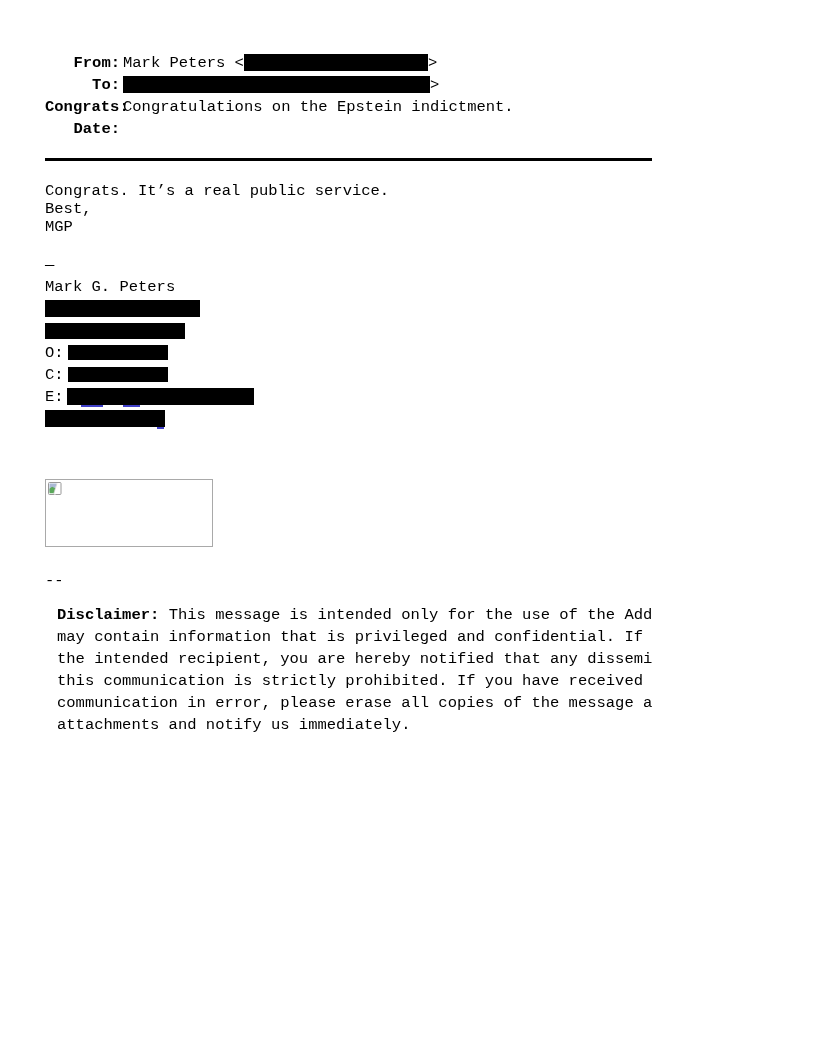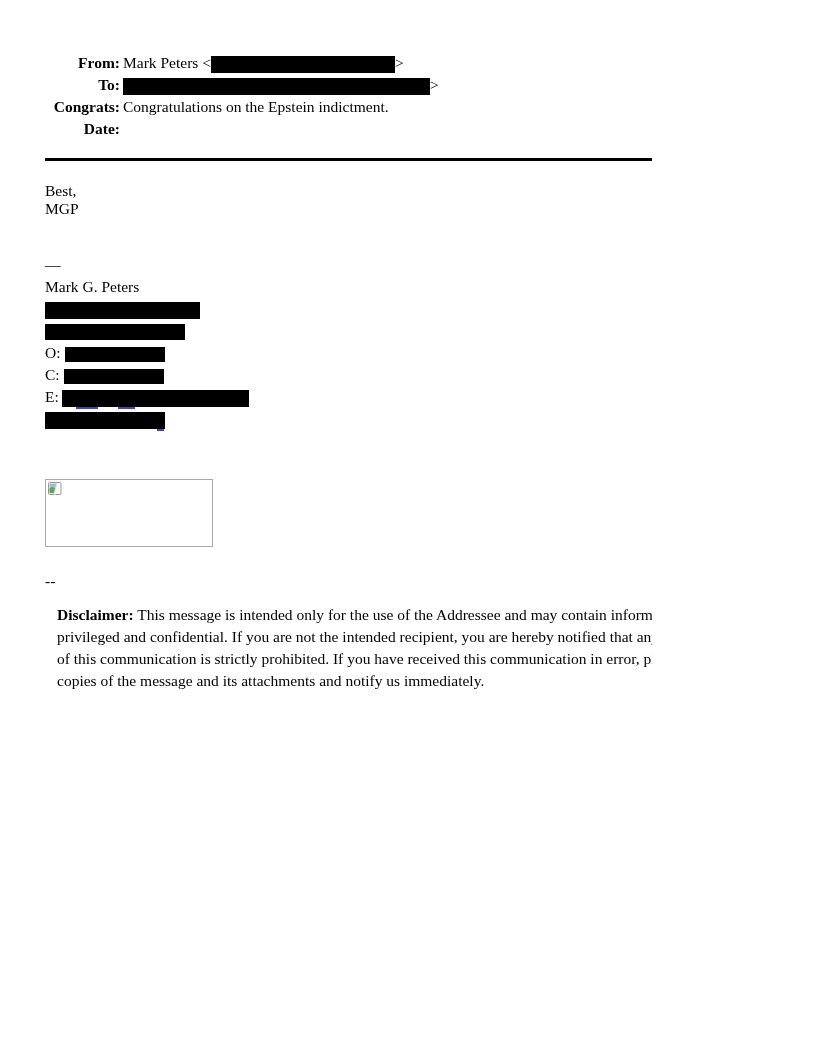--- a/index.html
+++ b/index.html
@@ -2,21 +2,21 @@
 <html><head>
 <meta charset="utf-8">
 <style>
   html, body { margin: 0; padding: 0; background: #ffffff; }
   .page {
     position: relative;
     width: 652px;
     height: 1056px;
     background: #ffffff;
     color: #000000;
-    font-family: Liberation Serif, serif;
+    font-family: Liberation Mono, monospace;
     font-size: 15.5px;
     overflow: hidden;
   }
 
   
   .email-header { position: absolute; left: 45px; top: 52px; }
   .hrow { display: flex; line-height: 22px; white-space: nowrap; }
   .hlabel { flex: 0 0 75px; width: 75px; text-align: right; font-weight: bold; }
   .hvalue { margin-left: 3px; }
 
@@ -76,20 +76,21 @@
       <span class="hvalue">Congratulations on the Epstein indictment.</span>
     </div>
     <div class="hrow">
       <span class="hlabel">Date:</span>
     </div>
   </div>
 
   <div class="rule"></div>
 
   <div class="body-text">
+    <div>Congrats. It’s a real public service.</div>
     <div>Best,</div>
     <div>MGP</div>
   </div>
 
   <div class="signature">
     <div class="sig-line">—</div>
     <div class="sig-line">Mark G. Peters</div>
     <div class="sig-line"><span class="redaction" style="width:155px;height:17px;"></span></div>
     <div class="sig-line"><span class="redaction" style="width:140px;height:16px;"></span></div>
     <div class="sig-line">

